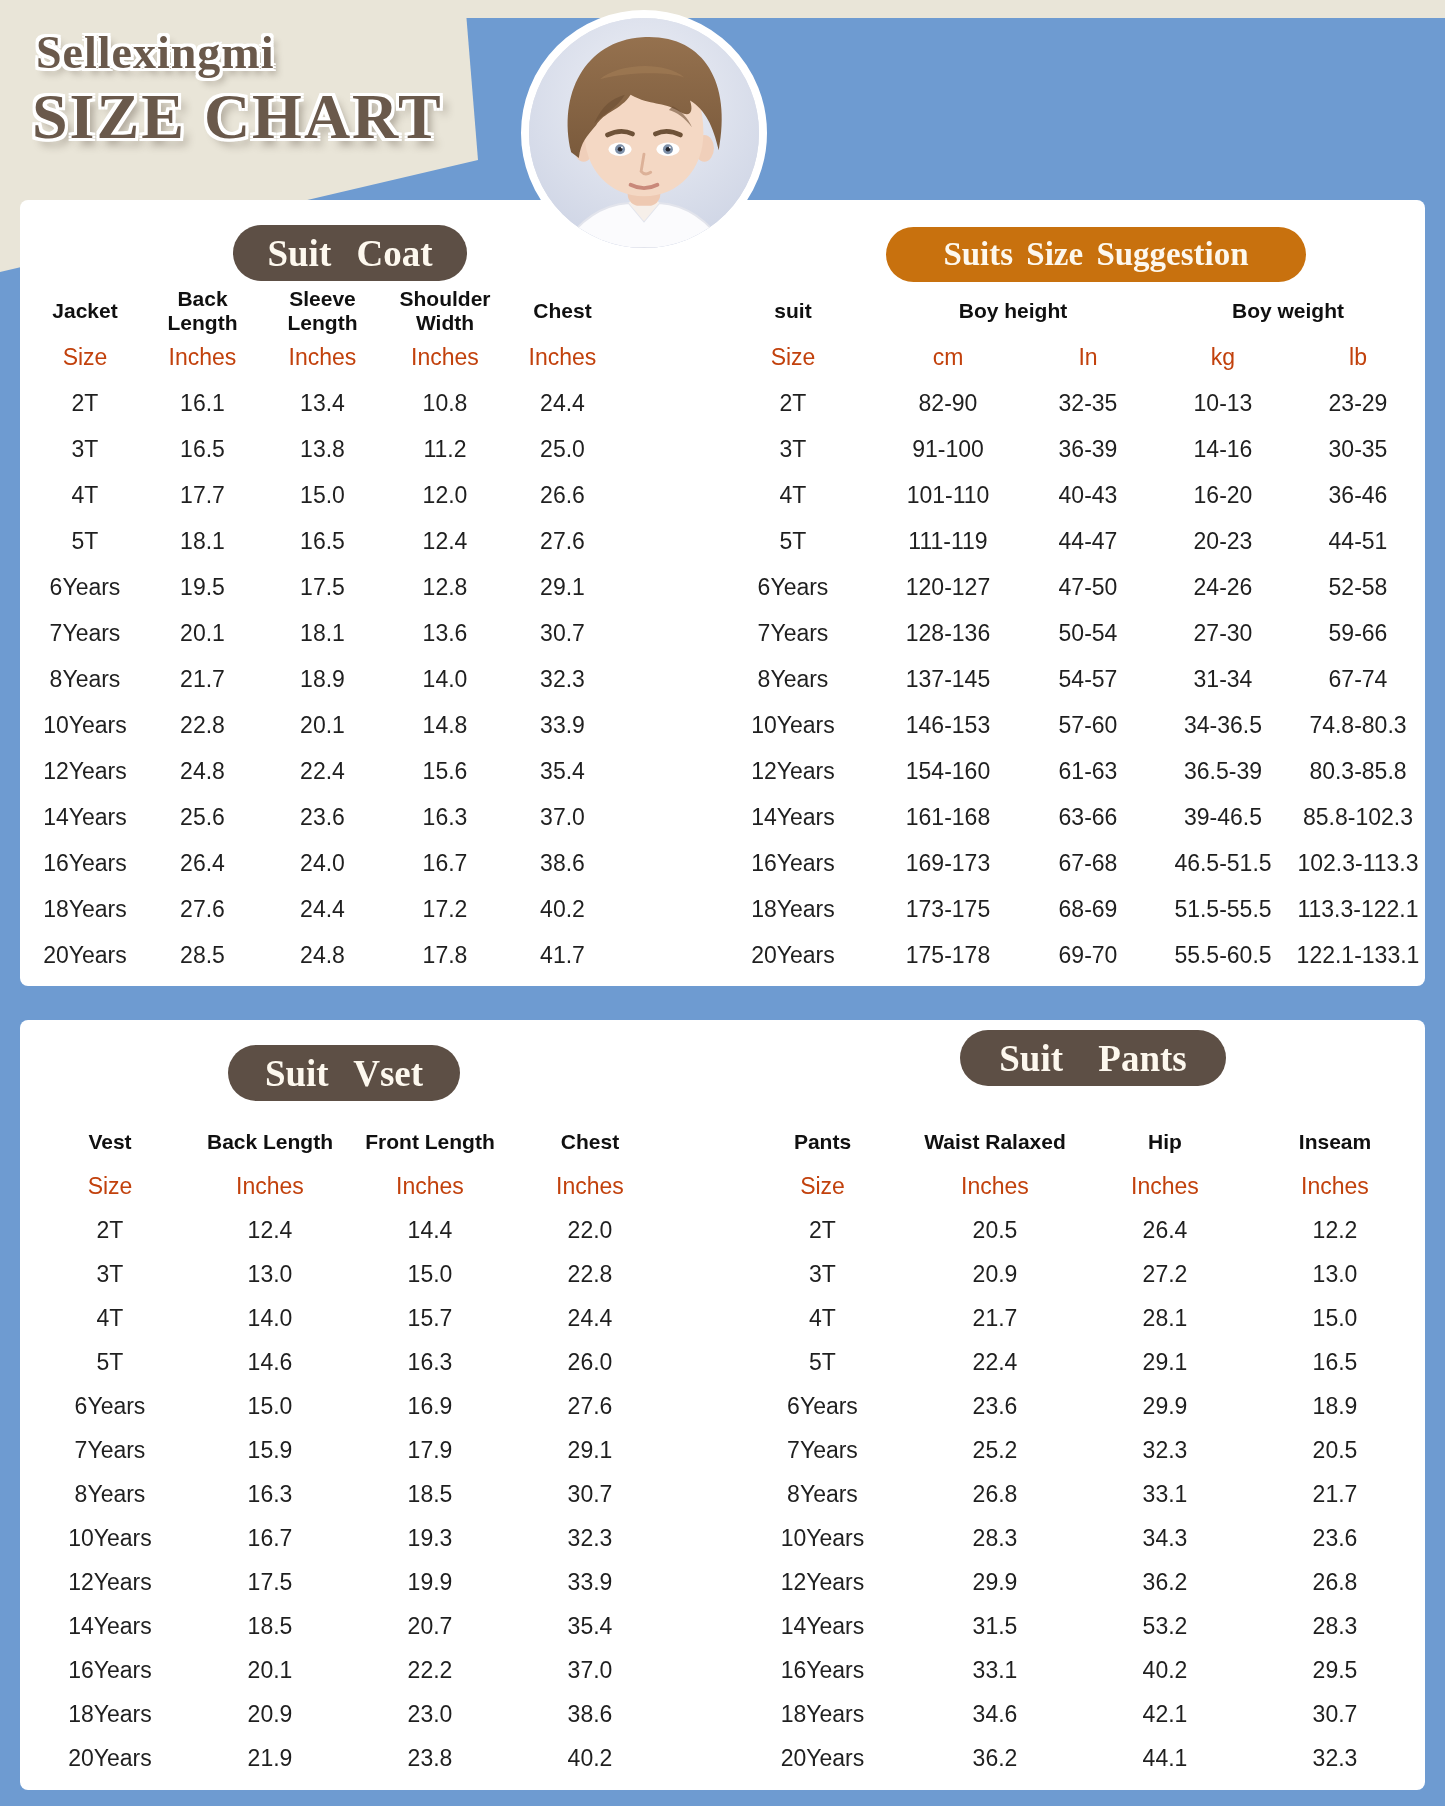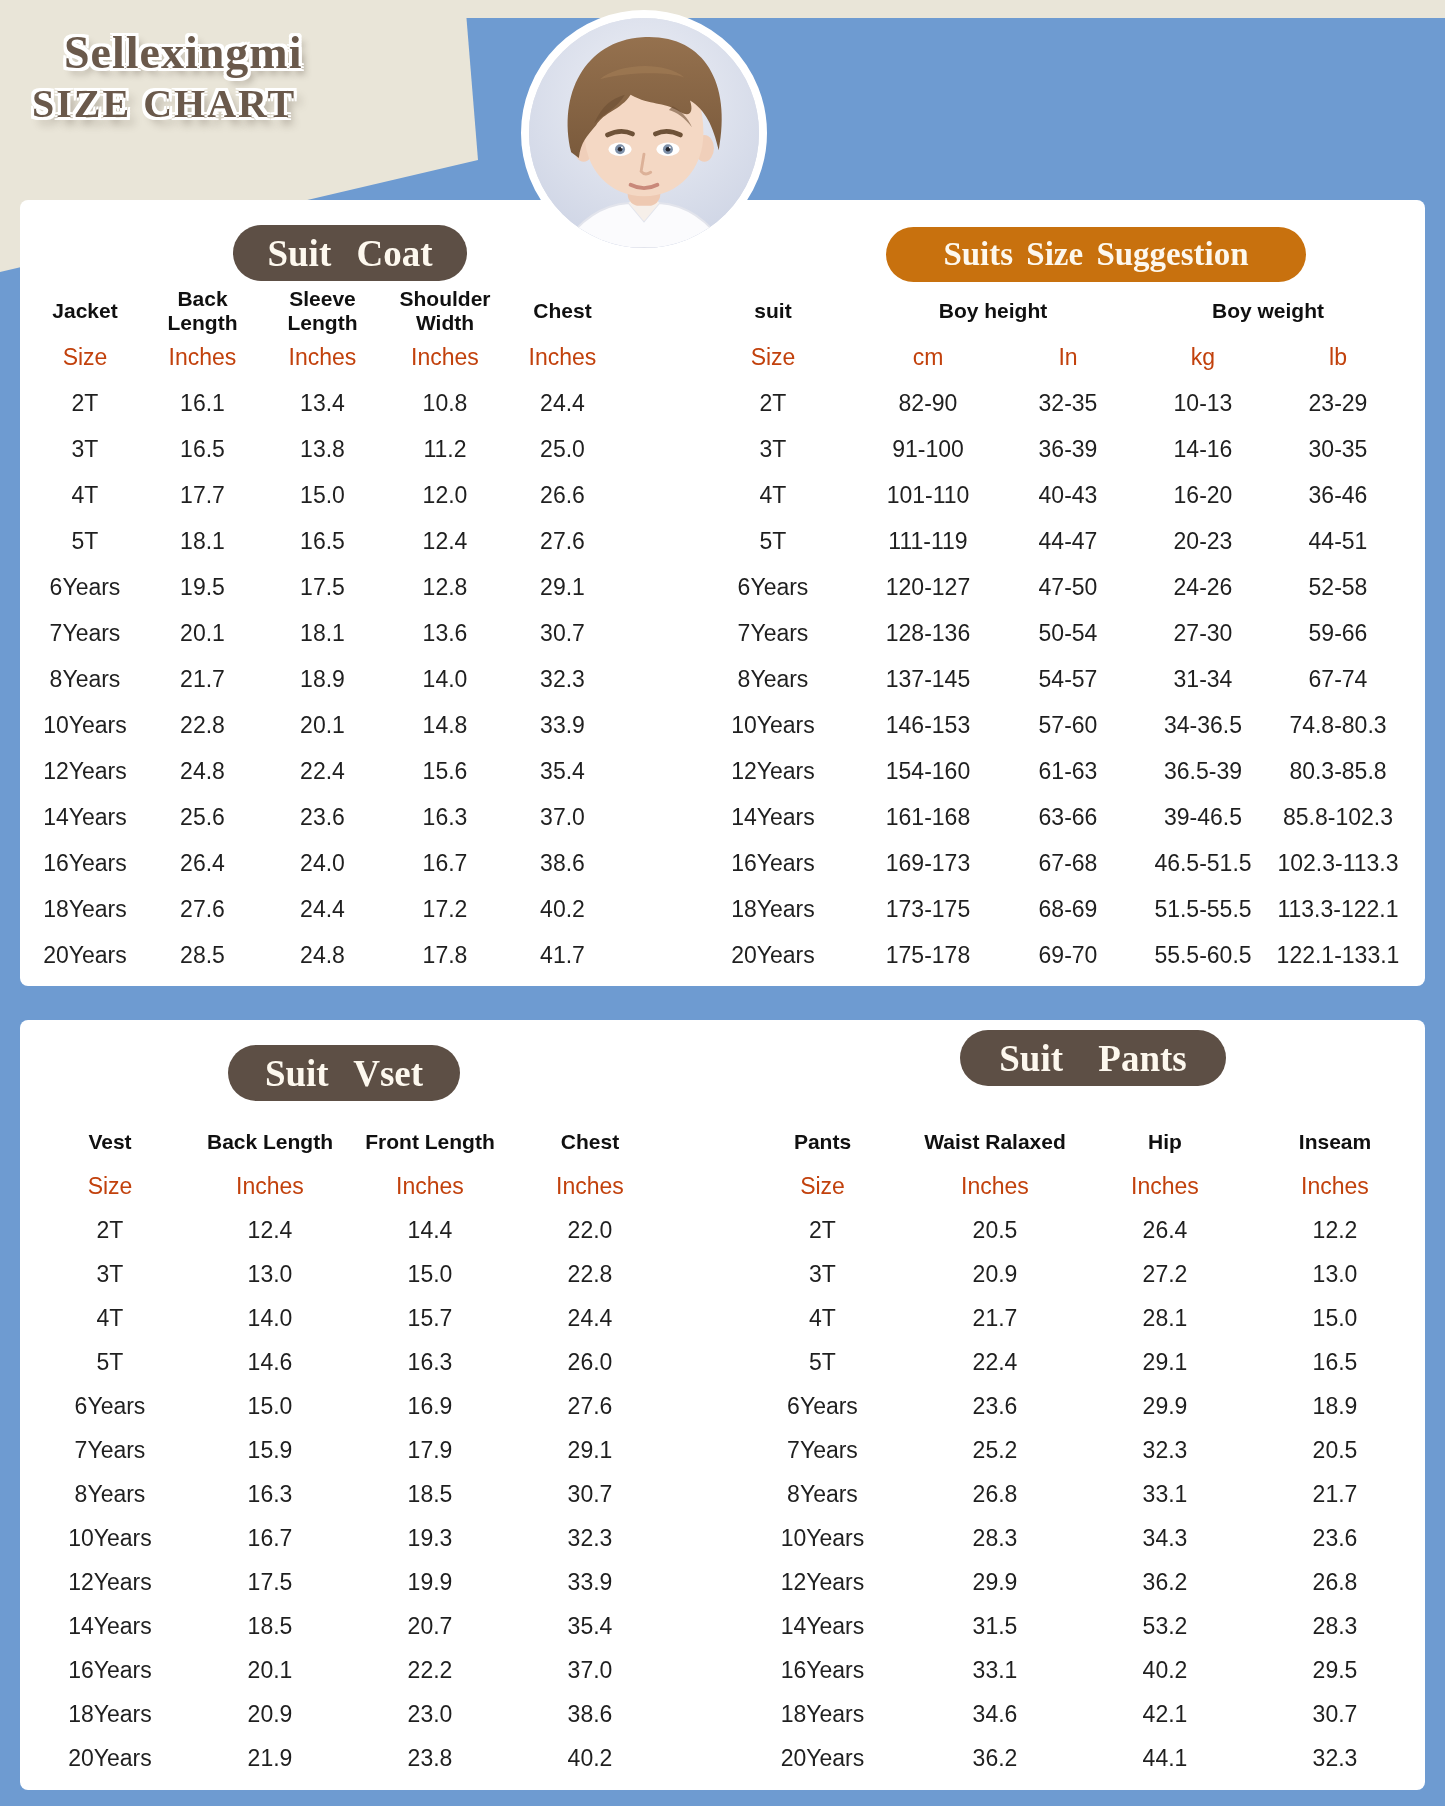--- a/index.html
+++ b/index.html
@@ -22,25 +22,24 @@
     position:absolute;left:0;top:0;width:482px;height:276px;background:var(--beige);
     clip-path:polygon(0 0,465px 0,478px 160px,0 272px);
   }
   
   .brand{
     position:absolute;left:36px;top:26px;
     font-family:"Liberation Serif",serif;font-weight:bold;font-size:46px;
     color:var(--title-brown);letter-spacing:1px;
     text-shadow:-3px -3px 0 #fff,3px -3px 0 #fff,-3px 3px 0 #fff,3px 3px 0 #fff,
       -3px 0 0 #fff,3px 0 0 #fff,0 -3px 0 #fff,0 3px 0 #fff,5px 6px 7px rgba(70,58,45,.4);
-    margin-left:28px;
   }
   .page-title{
     position:absolute;left:32px;top:80px;
-    font-family:"Liberation Serif",serif;font-weight:bold;font-size:40px;
+    font-family:"Liberation Serif",serif;font-weight:bold;font-size:64px;
     color:var(--title-brown);letter-spacing:2px;
     text-shadow:-3px -3px 0 #fff,3px -3px 0 #fff,-3px 3px 0 #fff,3px 3px 0 #fff,
       -3px 0 0 #fff,3px 0 0 #fff,0 -3px 0 #fff,0 3px 0 #fff,6px 7px 8px rgba(70,58,45,.4);
   }
   
   .panel{position:absolute;left:20px;width:1405px;background:#fff;border-radius:8px;}
   .panel-top{top:200px;height:786px;}
   .panel-bottom{top:1020px;height:770px;}
   
   .pill{
@@ -50,21 +49,21 @@
   }
   #pill-coat{left:213px;top:25px;width:234px;height:56px;font-size:37px;word-spacing:16px;}
   #pill-suggestion{left:866px;top:27px;width:420px;height:55px;font-size:33px;word-spacing:5px;background:var(--pill-orange);}
   #pill-vest{left:208px;top:25px;width:232px;height:56px;font-size:37px;word-spacing:16px;}
   #pill-pants{left:940px;top:10px;width:266px;height:56px;font-size:37px;word-spacing:26px;}
   
   .table{display:grid;position:absolute;align-items:center;justify-items:center;text-align:center;}
   .panel-top .table{grid-auto-rows:46px;top:88px;}
   .panel-bottom .table{grid-auto-rows:44px;top:100px;}
   #table-coat{left:10px;}
-  #table-suggestion{left:673px;text-align:right;}
+  #table-suggestion{left:693px;text-align:right;}
   #table-vest{left:10px;}
   #table-pants{left:715px;}
   .th-top{font-size:21px;font-weight:bold;color:#101010;}
   .th-sub{font-size:23px;color:#c2410c;}
   .td{font-size:23px;color:var(--text-dark);}
   
   .photo{
     position:absolute;left:521px;top:10px;width:230px;height:230px;
     border:8px solid #fff;border-radius:50%;overflow:hidden;
     background:radial-gradient(circle at 50% 35%,#eceef5 0%,#d9deea 55%,#c9d0e2 100%);

